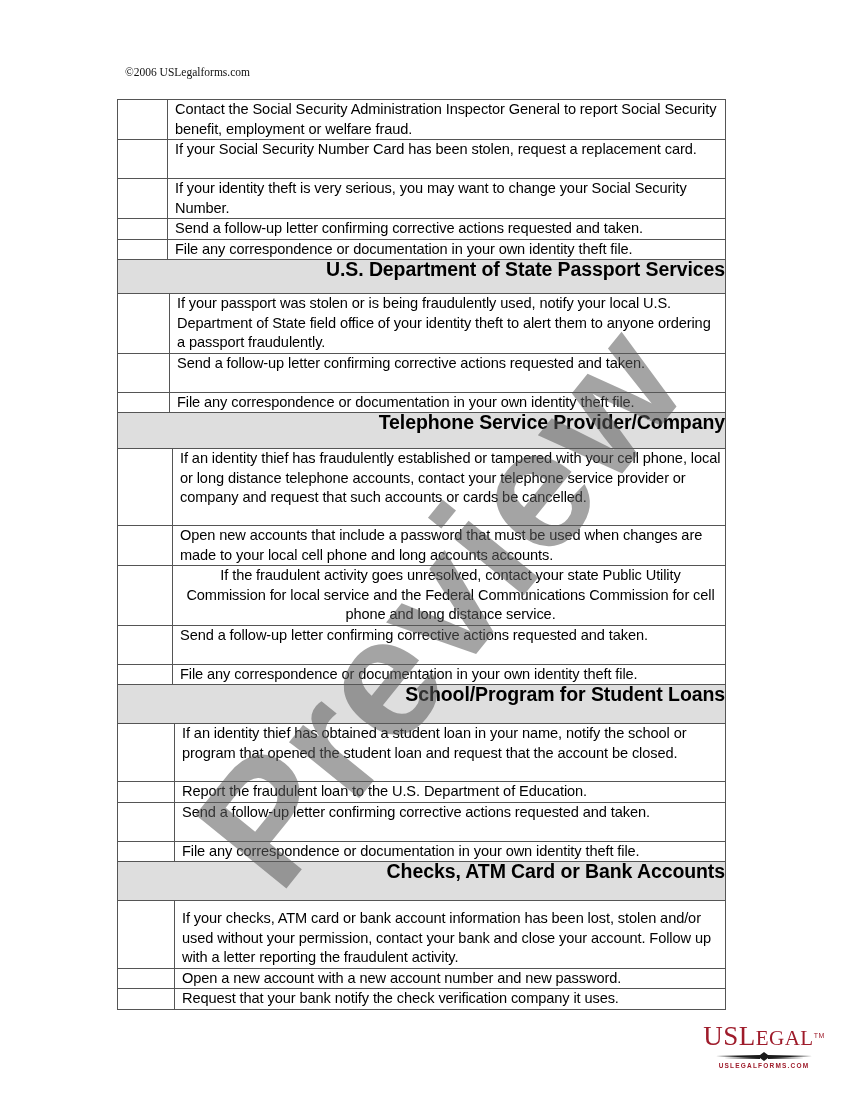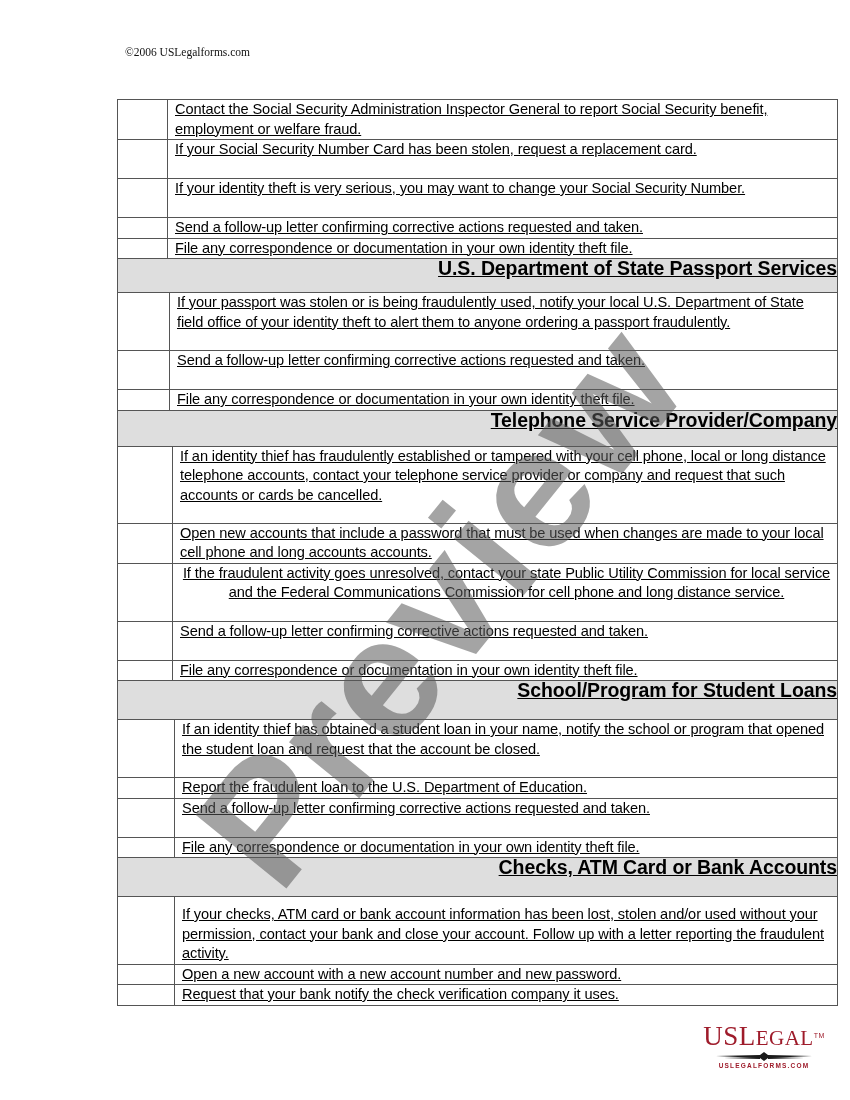--- a/index.html
+++ b/index.html
@@ -1,26 +1,26 @@
 <!DOCTYPE html>
 <html><head>
 <meta charset="utf-8">
 <style>
   html, body { margin: 0; padding: 0; }
   body {
     width: 850px; height: 1100px; background: #ffffff; position: relative; overflow: hidden;
     font-family: "Liberation Sans", sans-serif; color: #000;
   }
   .copyright {
-    position: absolute; left: 125px; top: 46px;
+    position: absolute; left: 125px; top: 66px;
     font-family: "Liberation Serif", serif; font-size: 11.5px; color: #111;
   }
   .doc-table {
-    position: absolute; left: 117px; top: 99px; width: 721px;
-    border-collapse: collapse; table-layout: fixed; text-decoration: underline;
+    position: absolute; left: 117px; top: 99px; width: 609px;
+    border-collapse: collapse; table-layout: fixed;
   }
   .doc-table td {
     border: 1px solid #555; padding: 0 0 0 7px; vertical-align: top;
     font-size: 14.6px; line-height: 19.5px; letter-spacing: -0.1px;
   }
   .doc-table tr.section td {
     background: #dedede; text-align: right; font-weight: bold;
     font-size: 19.5px; padding: 0; vertical-align: top;
   }
   .wm {

